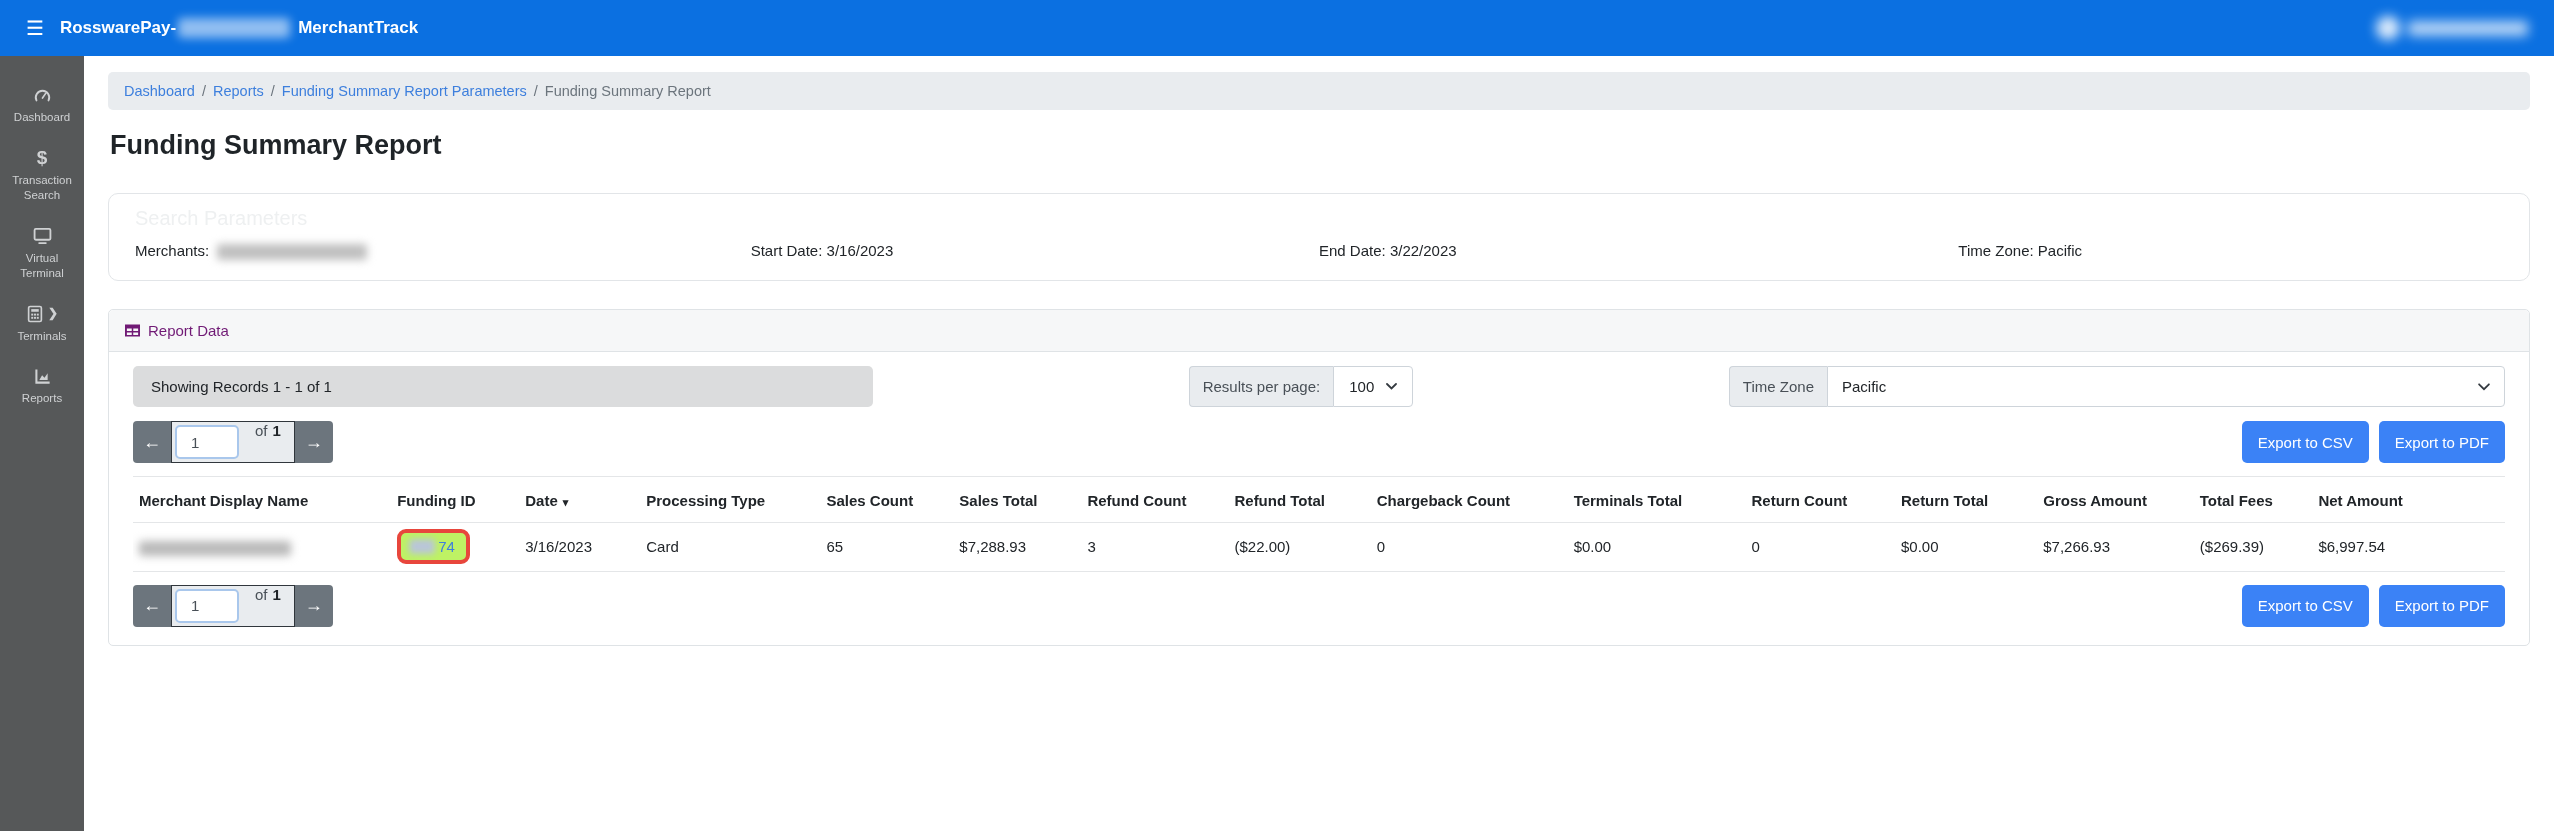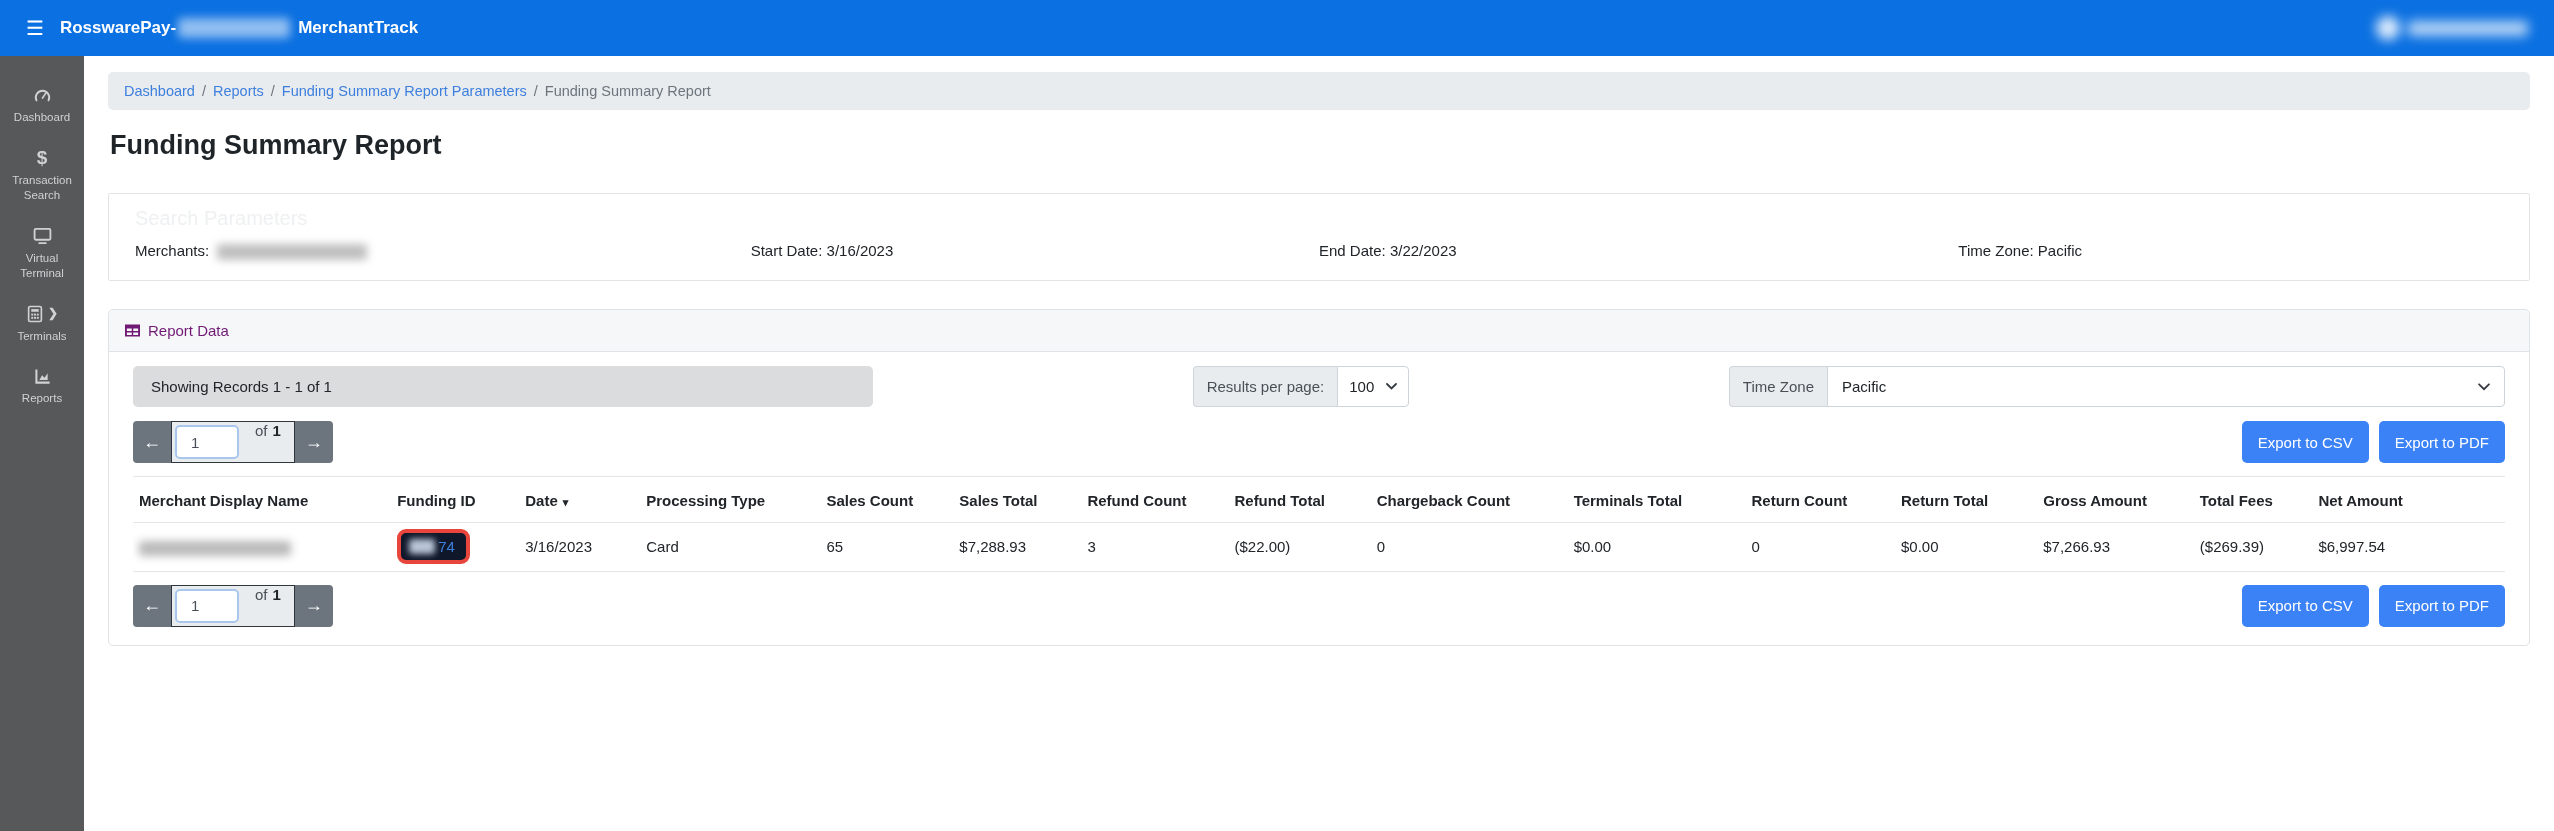--- a/index.html
+++ b/index.html
@@ -46,21 +46,21 @@
     background: #e9ecef; border-radius: 5px; padding: 11px 16px;
     font-size: 14.5px; color: #6c757d;
   }
   .breadcrumb a { color: #3d7fdd; text-decoration: none; cursor: pointer; }
   .crumb-sep { margin: 0 7px; color: #6c757d; }
 
   .page-title { font-size: 27px; font-weight: 700; color: #1f2428; margin: 20px 0 0 2px; }
 
   
   .search-card {
-    margin-top: 32px; border: 1px solid #e2e5e8; border-radius: 2px;
+    margin-top: 32px; border: 1px solid #e2e5e8; border-radius: 10px;
     padding: 13px 26px 20px;
   }
   .search-card .faint-heading { font-size: 20px; color: #eef0f1; font-weight: 400; }
   .params-row { display: grid; grid-template-columns: 26% 24% 27% 23%; margin-top: 12px; font-size: 15px; color: #212529; }
   .param-item { white-space: nowrap; }
   .blur-chip { display: inline-block; vertical-align: middle; background: #bfbfbf; border-radius: 3px; filter: blur(4px); }
   .merchant-chip { width: 150px; height: 16px; margin-left: 8px; }
 
   
   .report-card { margin-top: 28px; border: 1px solid #dfe3e6; border-radius: 5px; }
@@ -79,21 +79,21 @@
   .input-group { display: flex; height: 41px; align-items: stretch; }
   .ig-label {
     background: #e9ecef; border: 1px solid #ced4da; border-right: none;
     border-radius: 4px 0 0 4px; padding: 0 13px; display: flex; align-items: center;
     font-size: 15px; color: #495057; white-space: nowrap;
   }
   .ig-select {
     background: #fff; border: 1px solid #ced4da; border-radius: 0 4px 4px 0;
     display: flex; align-items: center; font-size: 15px; color: #212529; cursor: pointer;
   }
-  .rpp-select { width: 72px; justify-content: center; gap: 12px; }
+  .rpp-select { width: 80px; justify-content: center; gap: 12px; }
   .tz-select { width: 678px; padding: 0 14px; }
   .tz-select .chev-svg { margin-left: auto; }
 
   .pagination-row { margin-top: 14px; padding-bottom: 13px; border-bottom: 1px solid #e4e6e8; display: flex; align-items: center; justify-content: space-between; }
   .pagination-row.bottom { margin-top: 13px; padding-bottom: 2px; border-bottom: none; }
   .pager { display: flex; height: 42px; align-items: stretch; }
   .pg-btn {
     width: 38px; background: #6c757d; color: #fff; border: none; cursor: pointer;
     display: flex; align-items: center; justify-content: center; font-size: 18px; font-weight: 700;
   }
@@ -123,21 +123,21 @@
   }
   .report-table td {
     font-size: 15px; color: #212529; padding: 15px 8px;
     border-bottom: 1px solid #e4e6e8; white-space: nowrap; overflow: hidden;
   }
   .report-table th:first-child, .report-table td:first-child { padding-left: 6px; }
   .sort-caret { font-size: 11px; margin-left: 5px; color: #212529; }
   td.funding-cell { padding-top: 4px; padding-bottom: 4px; }
   .funding-annotation {
     display: inline-flex; align-items: center; gap: 3px;
-    border: 4px solid #e8463c; border-radius: 9px; padding: 5px 11px 5px 8px; background: #0f172a;
+    border: 4px solid #e8463c; border-radius: 9px; padding: 5px 11px 5px 8px; background: #bef264;
   }
   .funding-chip { width: 26px; height: 15px; background: #b9c6d8; filter: blur(3px); }
   .funding-link { color: #3d7fdd; text-decoration: none; font-size: 15px; cursor: pointer; }
   .merchant-cell-chip { width: 152px; height: 15px; background: #b9b9b9; }
 
   .chev-svg { flex: 0 0 auto; }
 </style>
 </head>
 <body>
 

